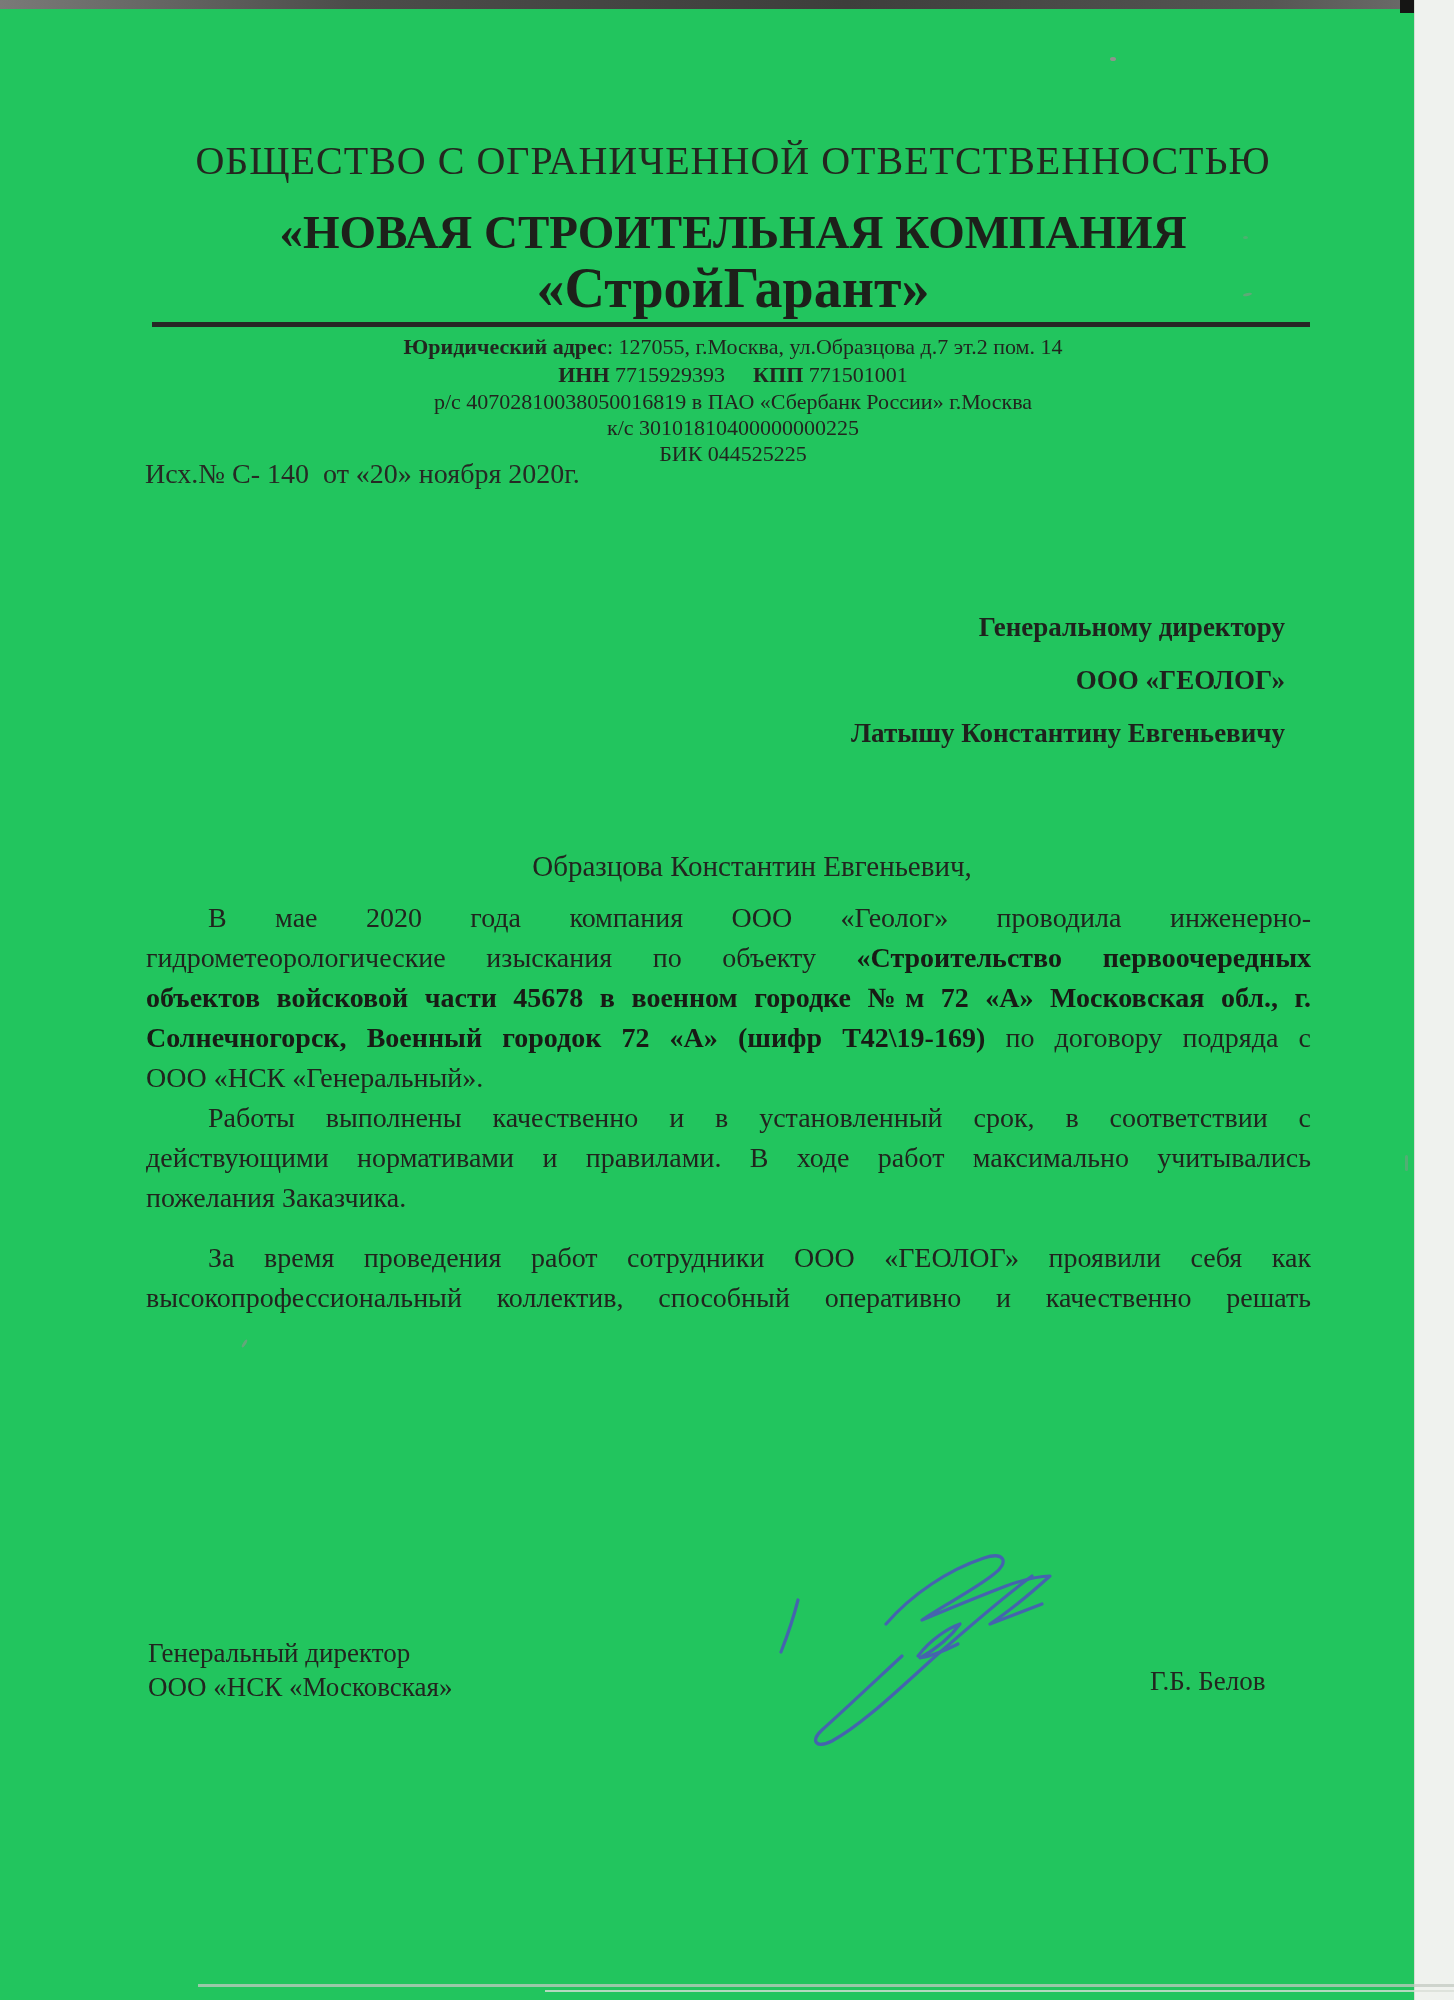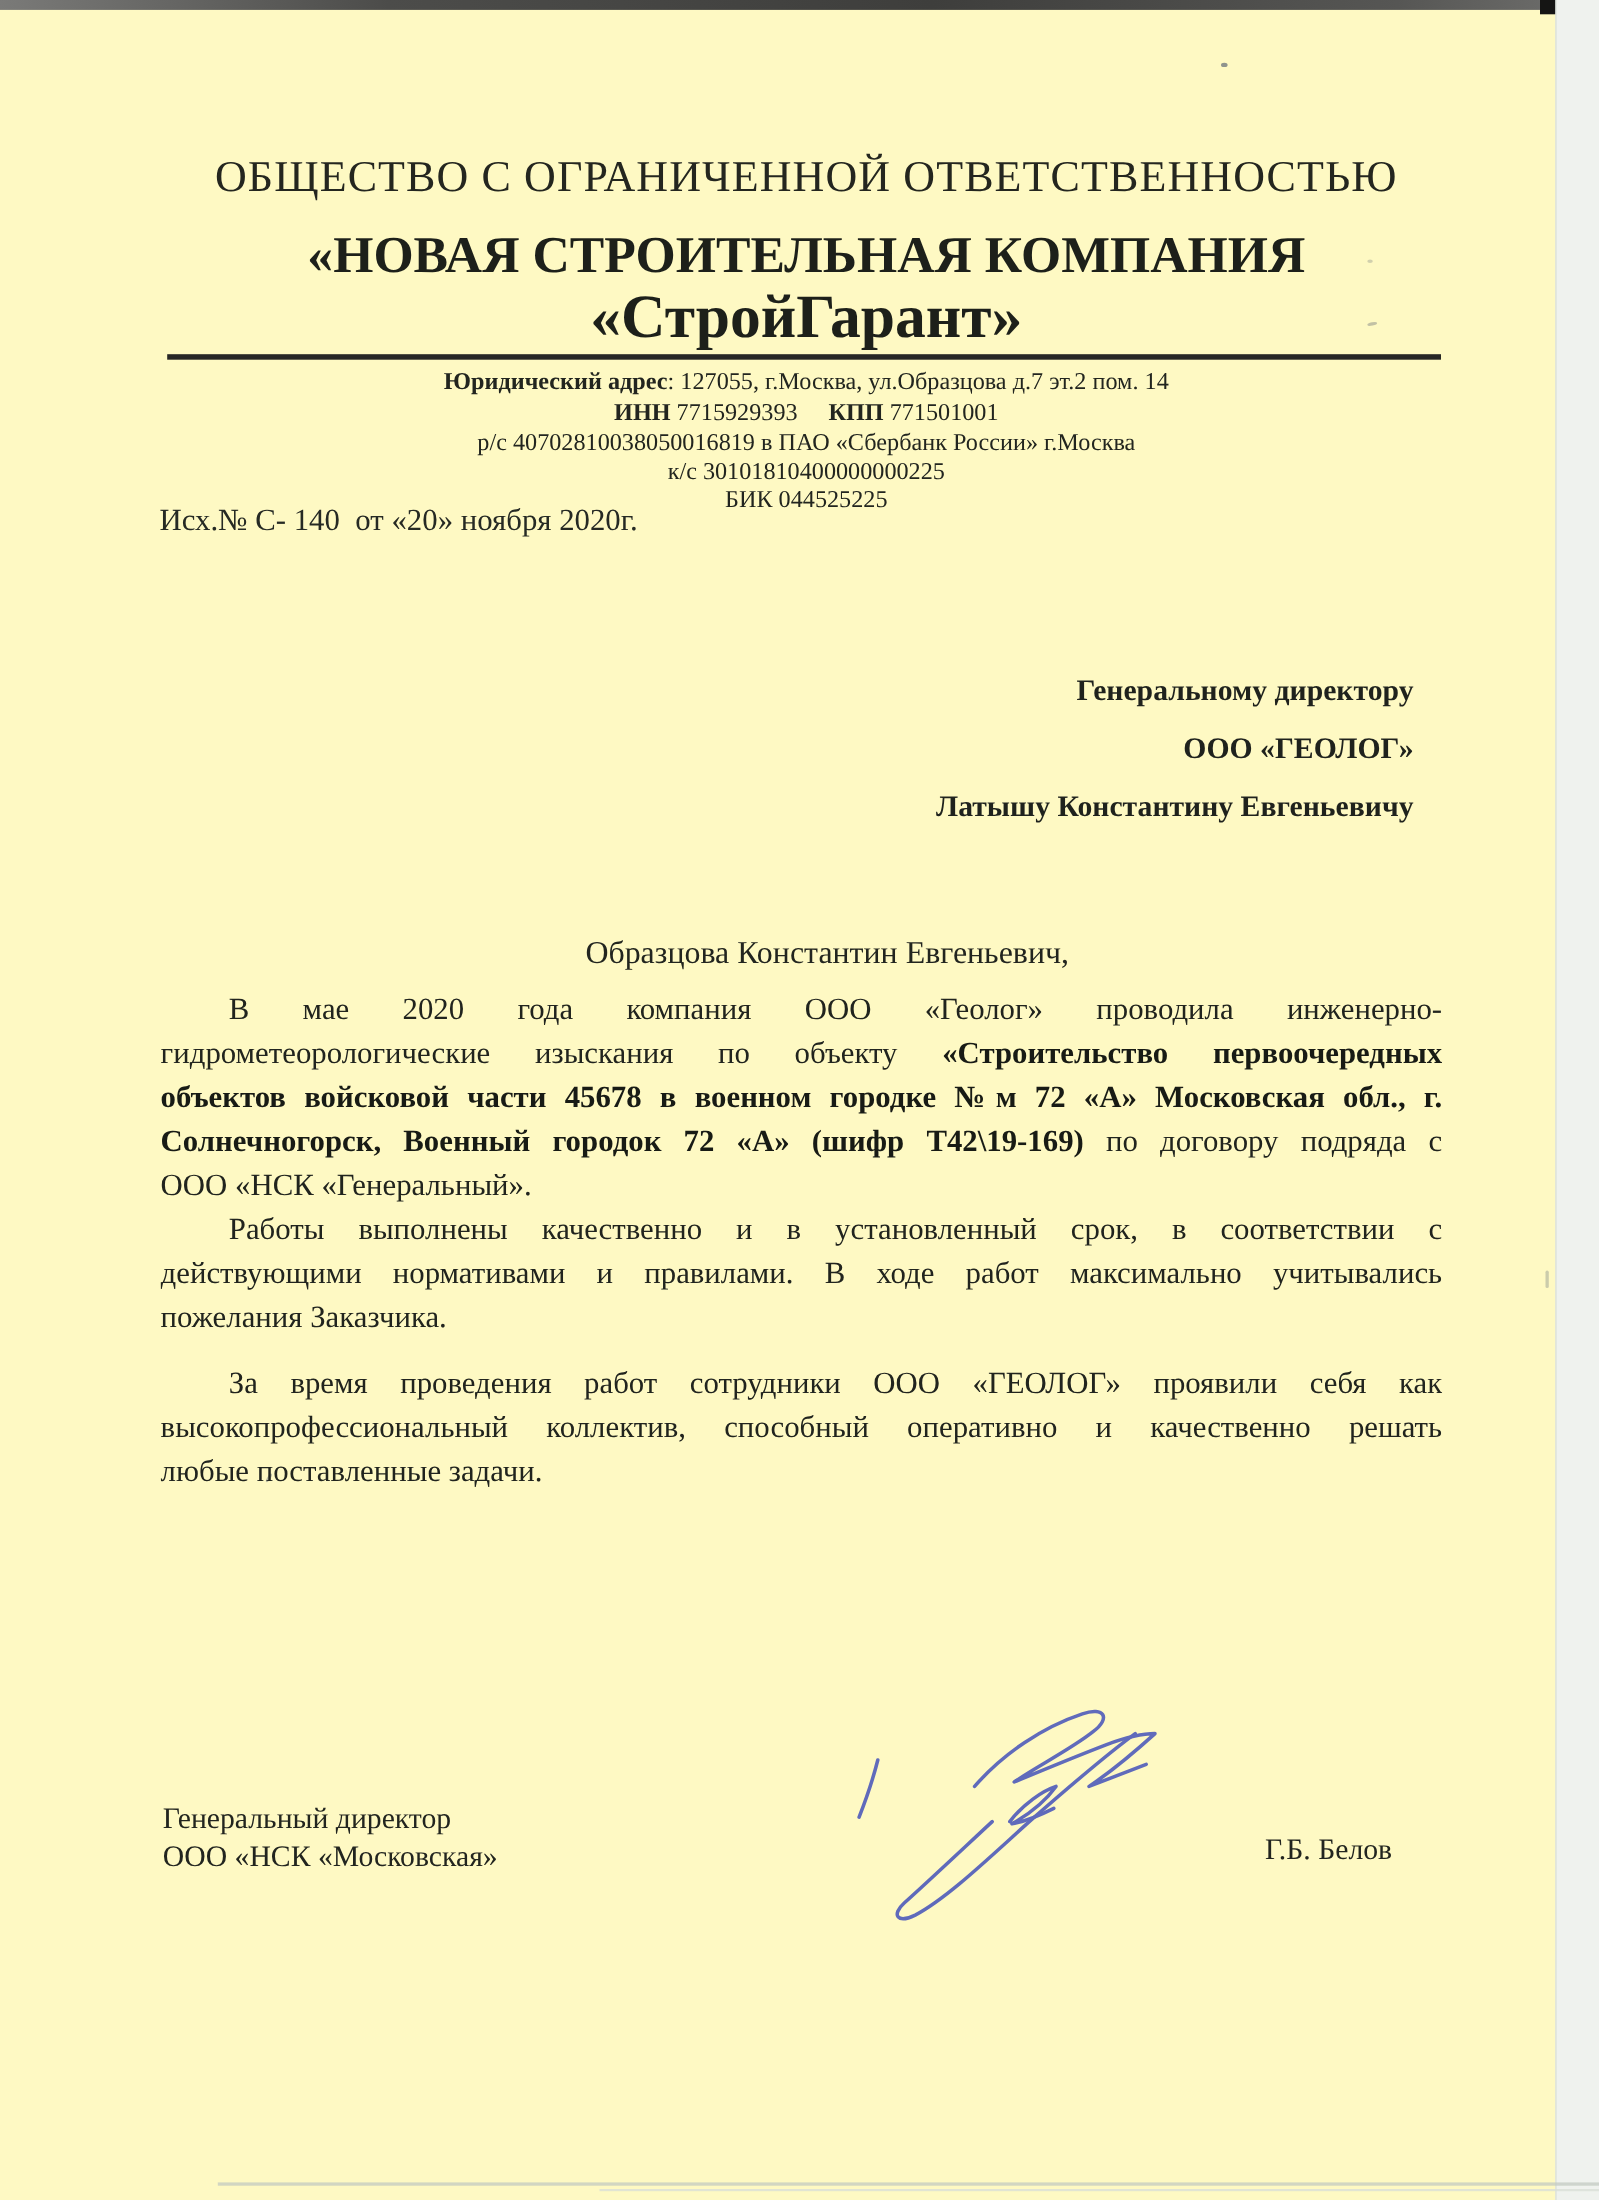--- a/index.html
+++ b/index.html
@@ -1,18 +1,18 @@
 <!DOCTYPE html>
 <html><head>
 <meta charset="utf-8">
 <style>
   html,body{margin:0;padding:0;background:#e9ece9;}
   #page{
     position:relative;width:1454px;height:2000px;margin:0 auto;
-    background:#fef9c3;overflow:hidden;
+    background:#22c55e;overflow:hidden;
     font-family:"Liberation Serif","DejaVu Serif",serif;
     color:#20231f;
   }
   
   .scan-top-strip{position:absolute;left:0;top:0;width:1412px;height:9px;
     background:linear-gradient(90deg,#7a7a78 0%,#4c4c4a 25%,#3e3e3c 60%,#565654 90%,#6b6b69 100%);}
   .scan-corner-block{position:absolute;left:1400px;top:0;width:54px;height:13px;background:#151514;}
   .scan-right-band{position:absolute;left:1414px;top:0;width:40px;height:2000px;
     background:#eff2ee;border-left:1px solid #d6dcd4;}
   .scan-bottom-line{position:absolute;left:198px;top:1984px;width:1256px;height:3px;background:#c3cac2;opacity:.75;}
@@ -117,21 +117,20 @@
         <div class="line last"><span>ООО «НСК «Генеральный».</span></div>
       </div>
       <div class="para">
         <div class="line indent"><span>Работы выполнены качественно и в установленный срок, в соответствии с</span></div>
         <div class="line"><span>действующими нормативами и правилами. В ходе работ максимально учитывались</span></div>
         <div class="line last"><span>пожелания Заказчика.</span></div>
       </div>
       <div class="para gap">
         <div class="line indent"><span>За время проведения работ сотрудники ООО «ГЕОЛОГ» проявили себя как</span></div>
         <div class="line"><span>высокопрофессиональный коллектив, способный оперативно и качественно решать</span></div>
-        <div class="line last"><span>любые поставленные задачи.</span></div>
       </div>
     </div>
 
   <div class="sig-block">
     <div class="line">Генеральный директор</div>
     <div class="line">ООО «НСК «Московская»</div>
   </div>
 
   <svg class="signature-svg" viewBox="0 0 300 215">
     <g fill="none" stroke="#4a57ba" stroke-width="3.2" stroke-linecap="round" stroke-linejoin="round" opacity="0.88">

